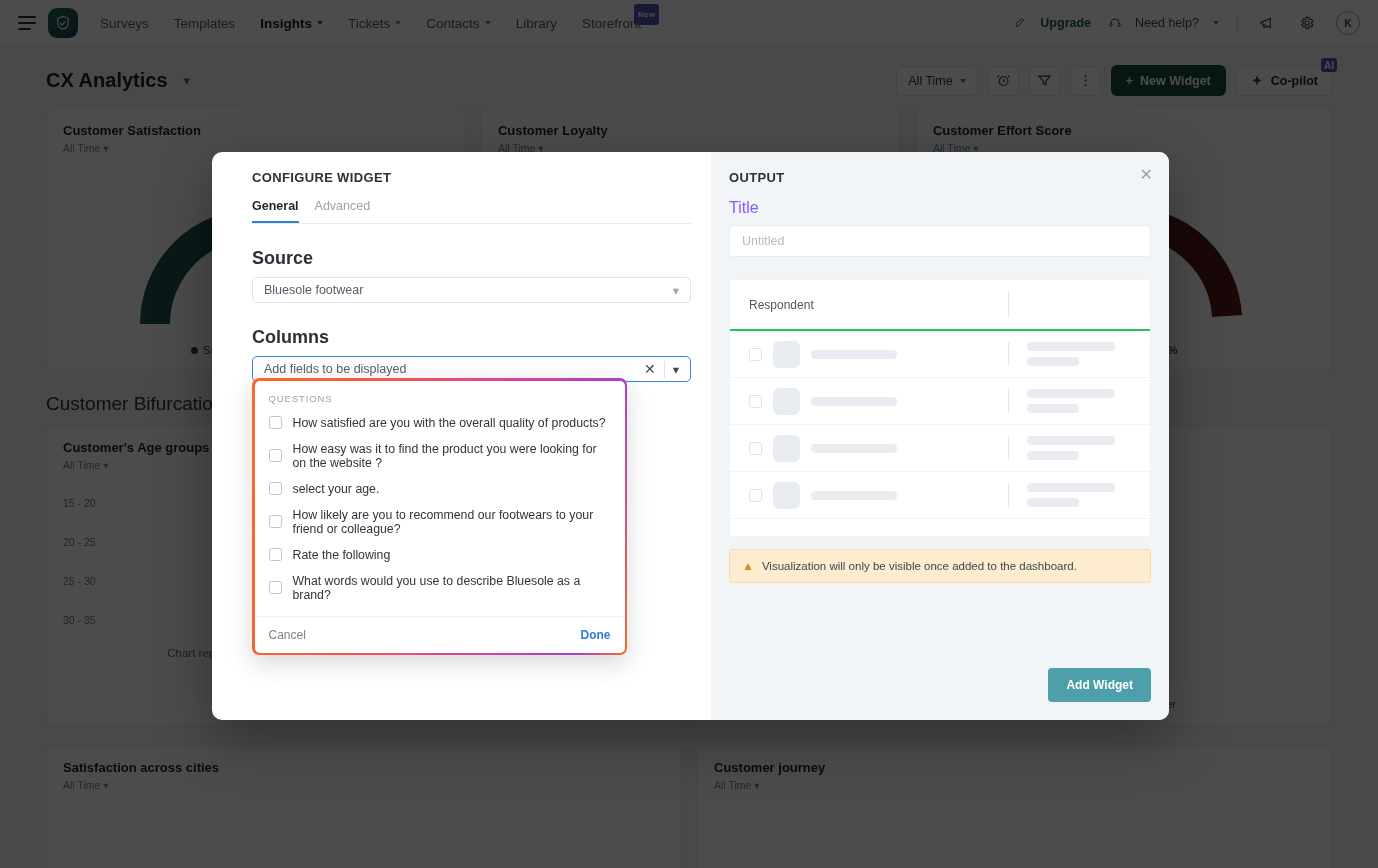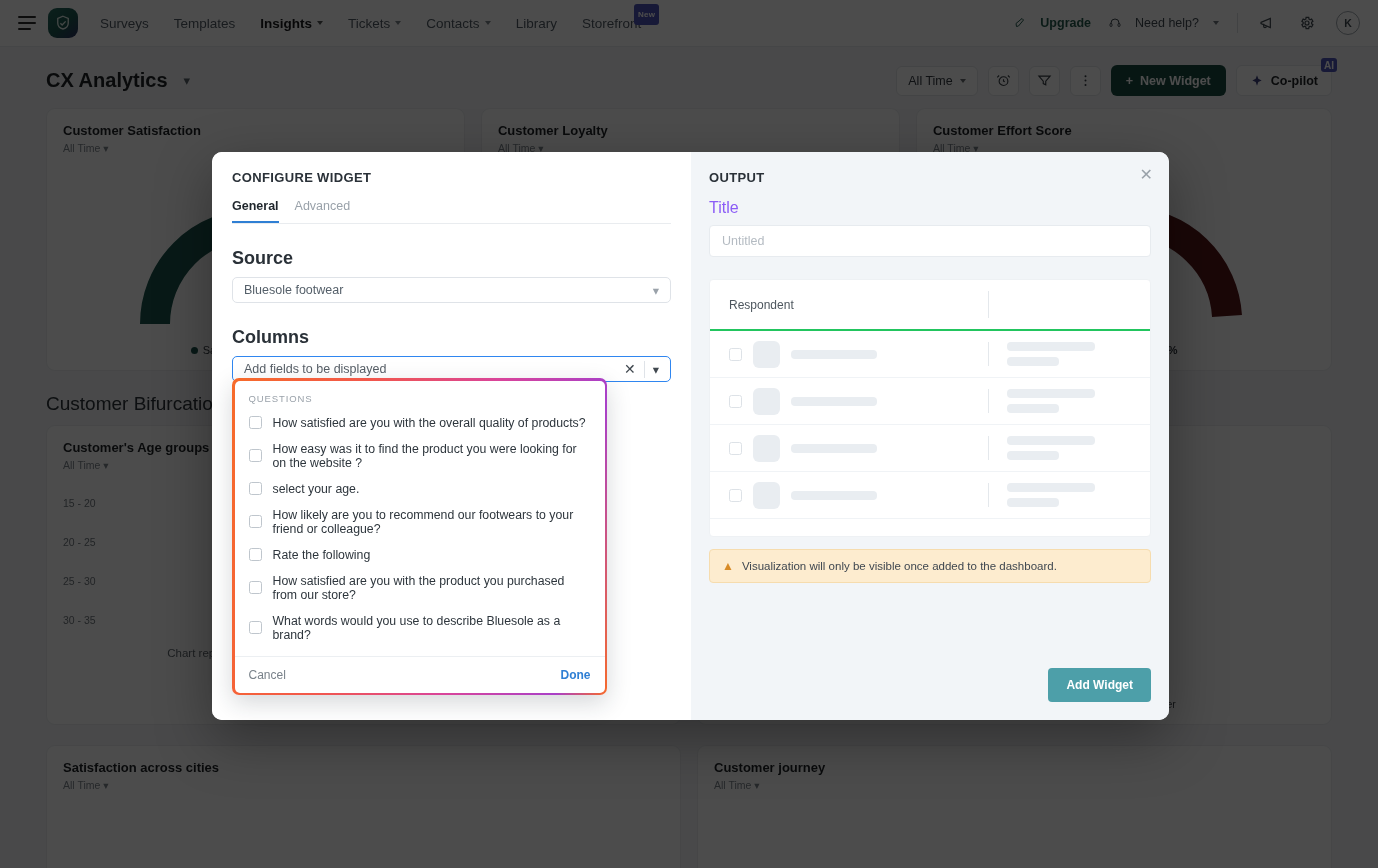--- a/index.html
+++ b/index.html
@@ -110,21 +110,21 @@
   .note { text-align:center; font-size:11.5px; color:#5d666e; padding-top:8px; }
 
   .legend-journey { display:flex; gap:16px; justify-content:center; font-size:10.5px; color:#3b444b; }
 
   
   #modal {
     position:absolute; left:212px; top:152px;
     width: 957px; height: 568px;
     background:#ffffff; border-radius:10px;
     box-shadow: 0 18px 55px rgba(0,0,0,.35);
-    display:flex; overflow:visible;
+    display:flex; overflow:visible;padding-left:20px;
   }
   .m-left { width: 479px; background:#fff; border-radius:10px 0 0 10px; padding: 18px 20px; position:relative; }
   .m-right { flex:1; background:#f2f5f8; border-radius:0 10px 10px 0; padding:18px 18px; position:relative; }
 
   .m-head { font-size:13px; font-weight:700; letter-spacing:.35px; color:#2a3138; }
   .tabs { display:flex; gap:16px; margin-top:14px; border-bottom:1px solid #e9ecef; }
   .tab { font-size:12.5px; color:#9aa2aa; padding-bottom:8px; cursor:pointer; }
   .tab.active { color:#1f262c; font-weight:700; border-bottom:2px solid #2f7fd4; }
 
   .field-label { font-size:18px; font-weight:700; color:#2a3138; margin-top:24px; margin-bottom:8px; }
@@ -446,24 +446,20 @@
           <div class="dd-item">
             <span class="cbx"></span>
             <span>How likely are you to recommend our footwears to your friend or colleague?</span>
           </div>
           <div class="dd-item">
             <span class="cbx"></span>
             <span>Rate the following</span>
           </div>
           <div class="dd-item">
             <span class="cbx"></span>
-            <span>How satisfied are you with the product you purchased from our store?</span>
-          </div>
-          <div class="dd-item">
-            <span class="cbx"></span>
             <span>What words would you use to describe Bluesole as a brand?</span>
           </div>
 
           <div class="dd-foot">
             <span class="dd-cancel">Cancel</span>
             <span class="dd-done">Done</span>
           </div>
         </div>
       </div>
     </div>

